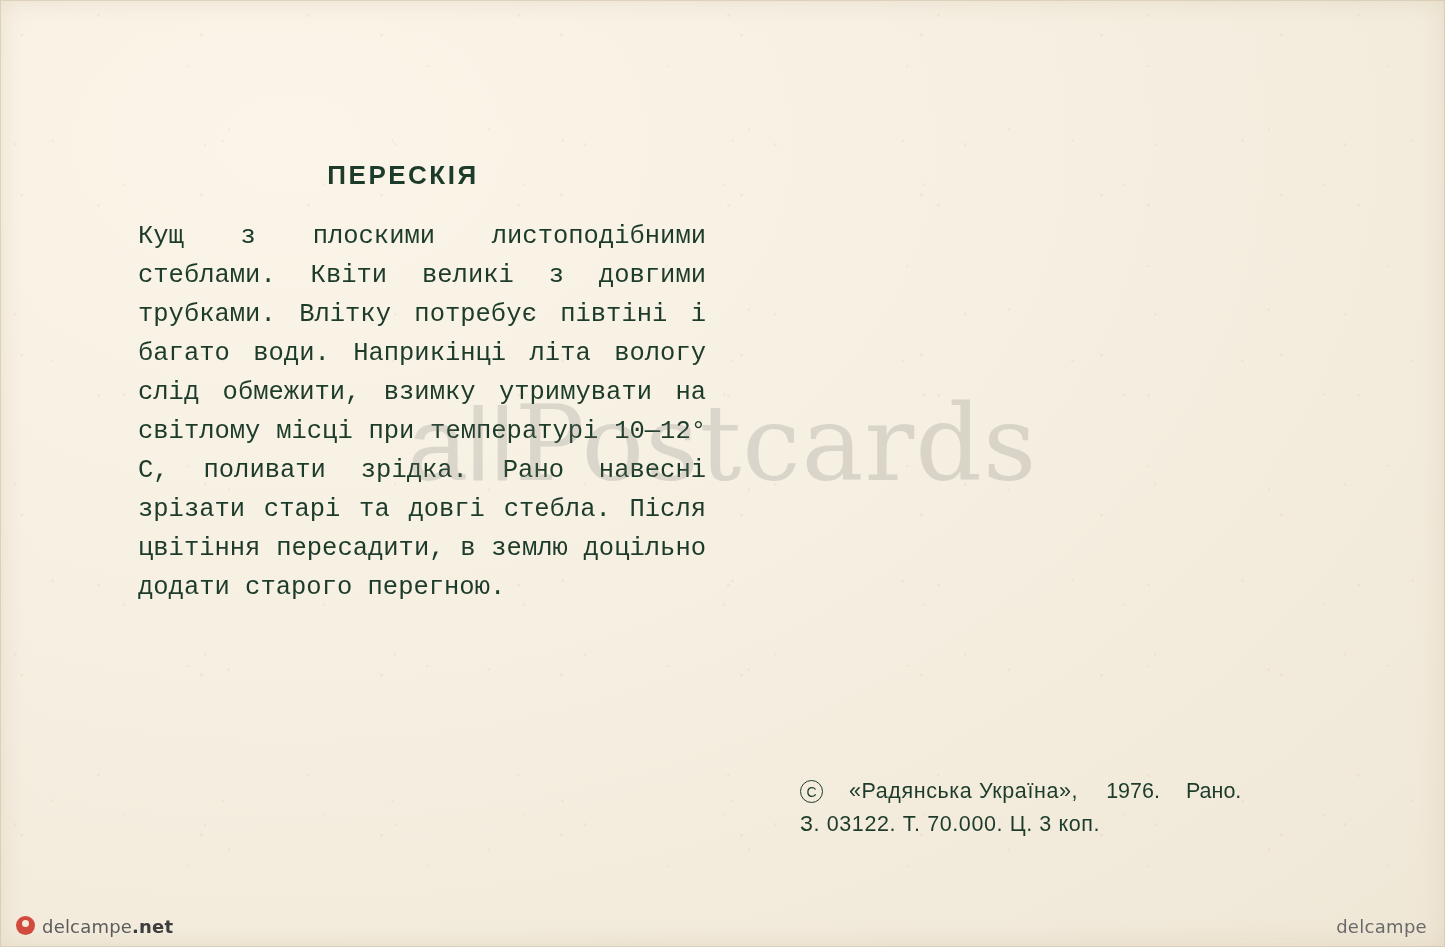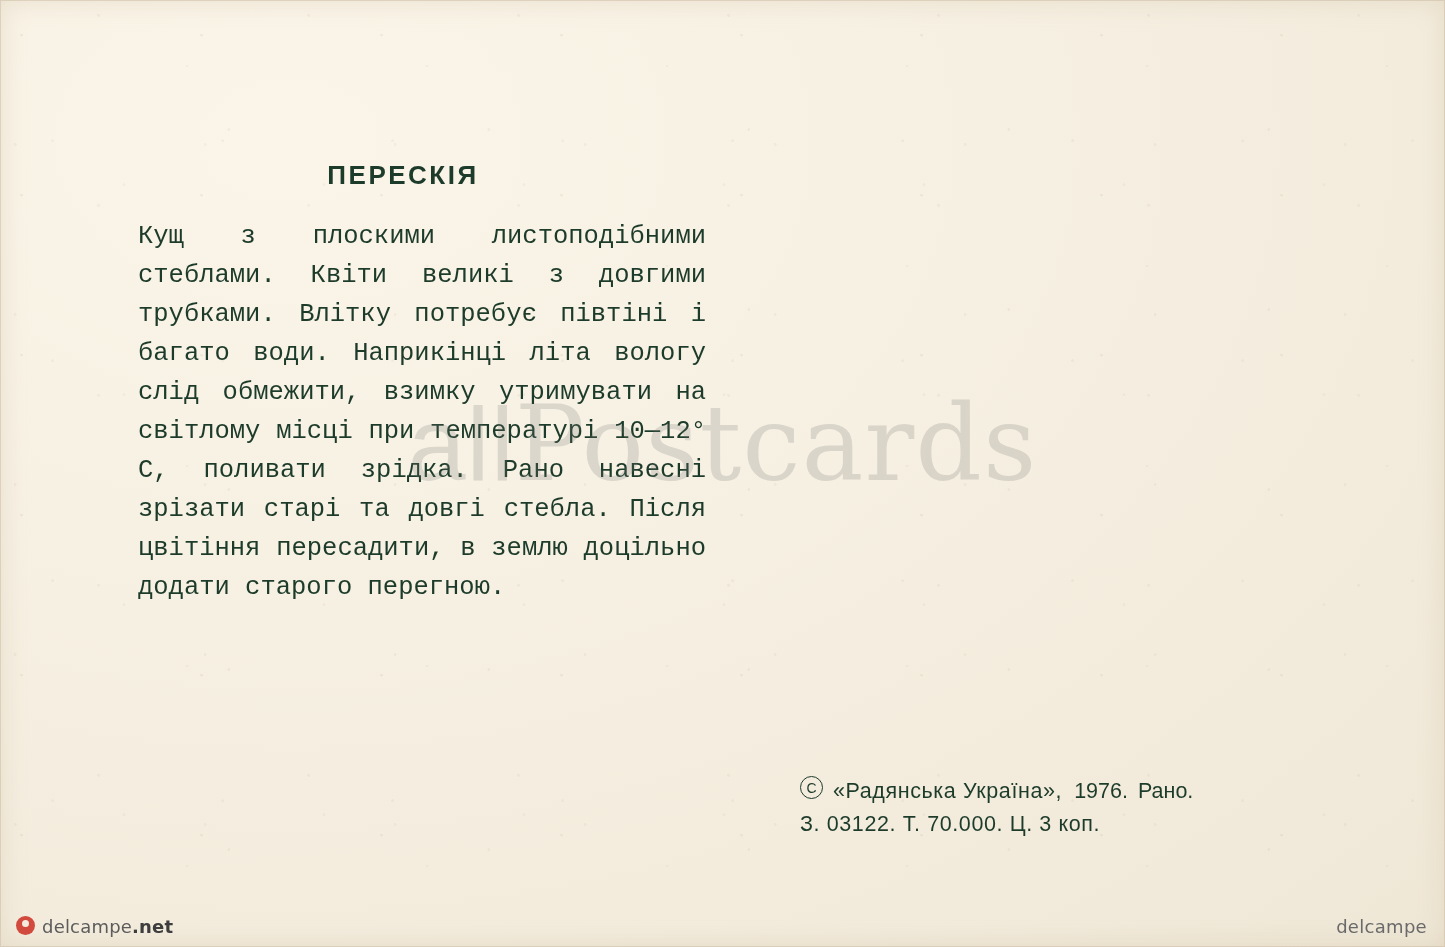--- a/index.html
+++ b/index.html
@@ -100,21 +100,21 @@
   .footer-right {
     position: absolute;
     left: 800px;
     top: 776px;
     width: 560px;
     font-family: "Liberation Sans", sans-serif;
     font-size: 21.5px;
     line-height: 31px;
     color: #1d3b2a;
   }
-  .footer-right .line1 { display: flex; gap: 10px; white-space: nowrap; }
+  .footer-right .line1 { display: flex; align-items: center; gap: 26px; white-space: nowrap; }
   .copy-mark {
     display: inline-block;
     width: 21px; height: 21px;
     border: 1.6px solid #1d3b2a;
     border-radius: 50%;
     position: relative;
     flex: 0 0 auto;
   }
   .copy-mark::after {
     content: "C";

